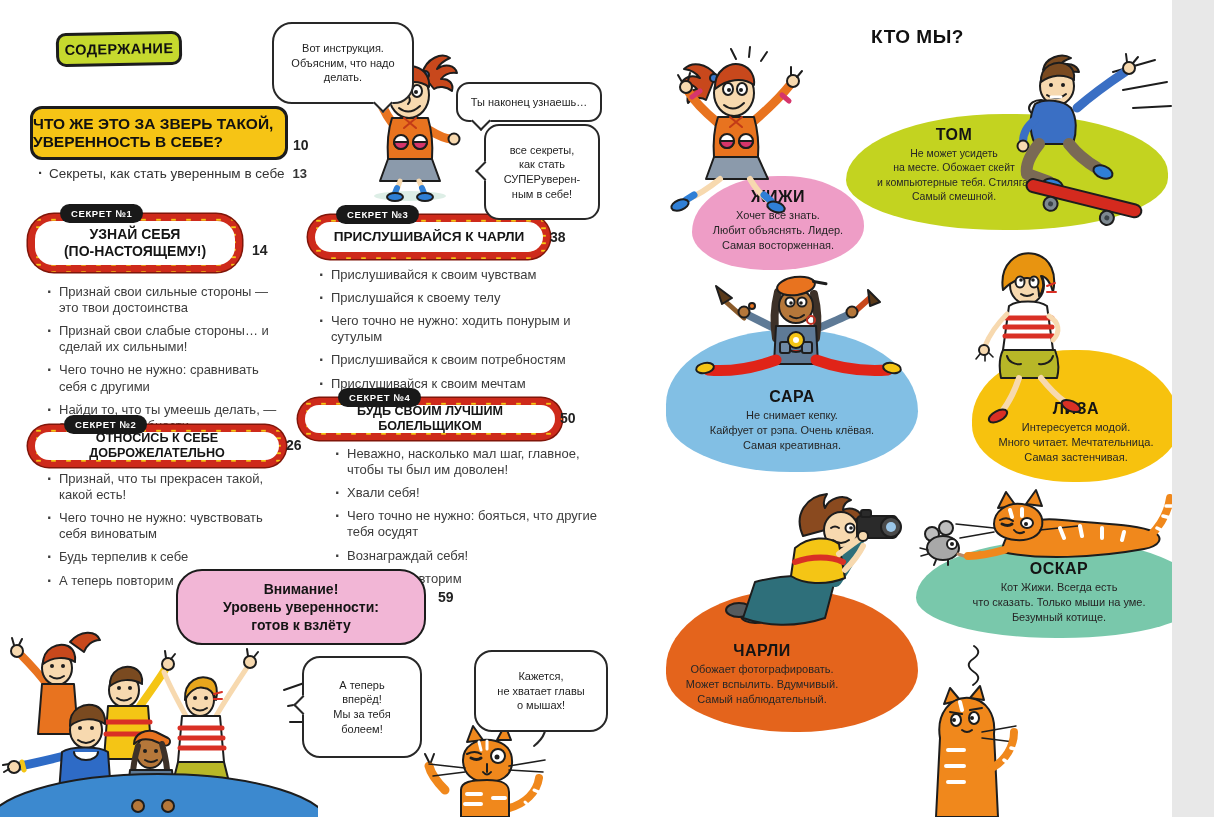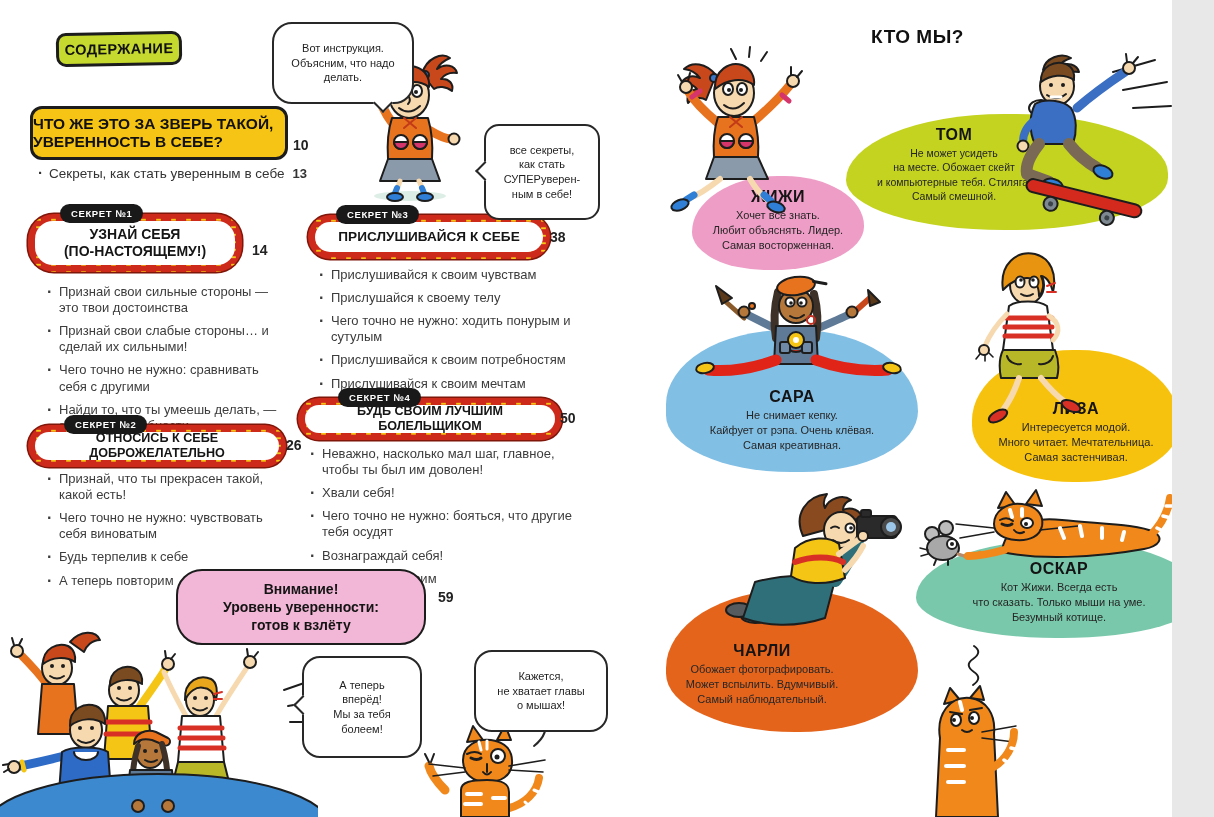--- a/index.html
+++ b/index.html
@@ -60,20 +60,24 @@
 
 <div class="spread">
 
   <div class="contents-badge">СОДЕРЖАНИЕ</div>
 
   <div class="bubble ml" style="left:272px;top:22px;width:122px;height:66px;border-radius:20px;">
     <span class="ml">Вот инструкция.
 Объясним, что надо
 делать.</span>
     <span class="tail b" style="right:22px"></span>
+  </div>
+  <div class="bubble" style="left:456px;top:82px;width:126px;height:24px;border-radius:13px;">
+    <span>Ты наконец узнаешь…</span>
+    <span class="tail b" style="left:16px"></span>
   </div>
   <div class="bubble ml" style="left:484px;top:124px;width:96px;height:80px;border-radius:15px;">
     <span class="ml">все секреты,
 как стать
 СУПЕРуверен-
 ным в себе!</span>
     <span class="tail l" style="top:38px"></span>
   </div>
 
   <svg class="figure" style="left:346px;top:48px;z-index:4" width="135" height="154" viewBox="0 0 135 154">
@@ -142,40 +146,40 @@
       <li>Признай, что ты прекрасен такой, какой есть!</li>
       <li>Чего точно не нужно: чувствовать себя виноватым</li>
       <li>Будь терпелив к себе</li>
       <li>А теперь повторим</li>
     </ul>
   </div>
 
   <div class="sec" style="left:308px;top:205px;width:290px;height:175px">
     <div class="sec-badge" style="left:28px">СЕКРЕТ №3</div>
     <div class="rope" style="left:0;top:10px;width:228px;height:30px">
-      <div class="rope-in" style="font-size:13.6px">ПРИСЛУШИВАЙСЯ К СЕБЕ</div>
+      <div class="rope-in" style="font-size:13.6px">ПРИСЛУШИВАЙСЯ К ЧАРЛИ</div>
     </div>
     <div class="pagenum" style="left:242px;top:24px">38</div>
     <ul class="bullets" style="left:10px;top:62px;width:270px">
       <li>Прислушивайся к своим чувствам</li>
       <li>Прислушайся к своему телу</li>
       <li>Чего точно не нужно: ходить понурым и сутулым</li>
       <li>Прислушивайся к своим потребностям</li>
       <li>Прислушивайся к своим мечтам</li>
       <li>А теперь повторим</li>
     </ul>
   </div>
 
   <div class="sec" style="left:298px;top:388px;width:300px;height:180px">
     <div class="sec-badge" style="left:40px">СЕКРЕТ №4</div>
     <div class="rope" style="left:0;top:10px;width:250px;height:28px">
       <div class="rope-in" style="font-size:12.6px">БУДЬ СВОИМ ЛУЧШИМ БОЛЕЛЬЩИКОМ</div>
     </div>
     <div class="pagenum" style="left:262px;top:22px">50</div>
-    <ul class="bullets" style="left:11px;top:58px;width:268px">
+    <ul class="bullets" style="left:36px;top:58px;width:268px">
       <li>Неважно, насколько мал шаг, главное, чтобы ты был им доволен!</li>
       <li>Хвали себя!</li>
       <li>Чего точно не нужно: бояться, что другие тебя осудят</li>
       <li>Вознаграждай себя!</li>
       <li>А теперь повторим</li>
     </ul>
   </div>
 
   <div class="attention ml">Внимание!
 Уровень уверенности:

